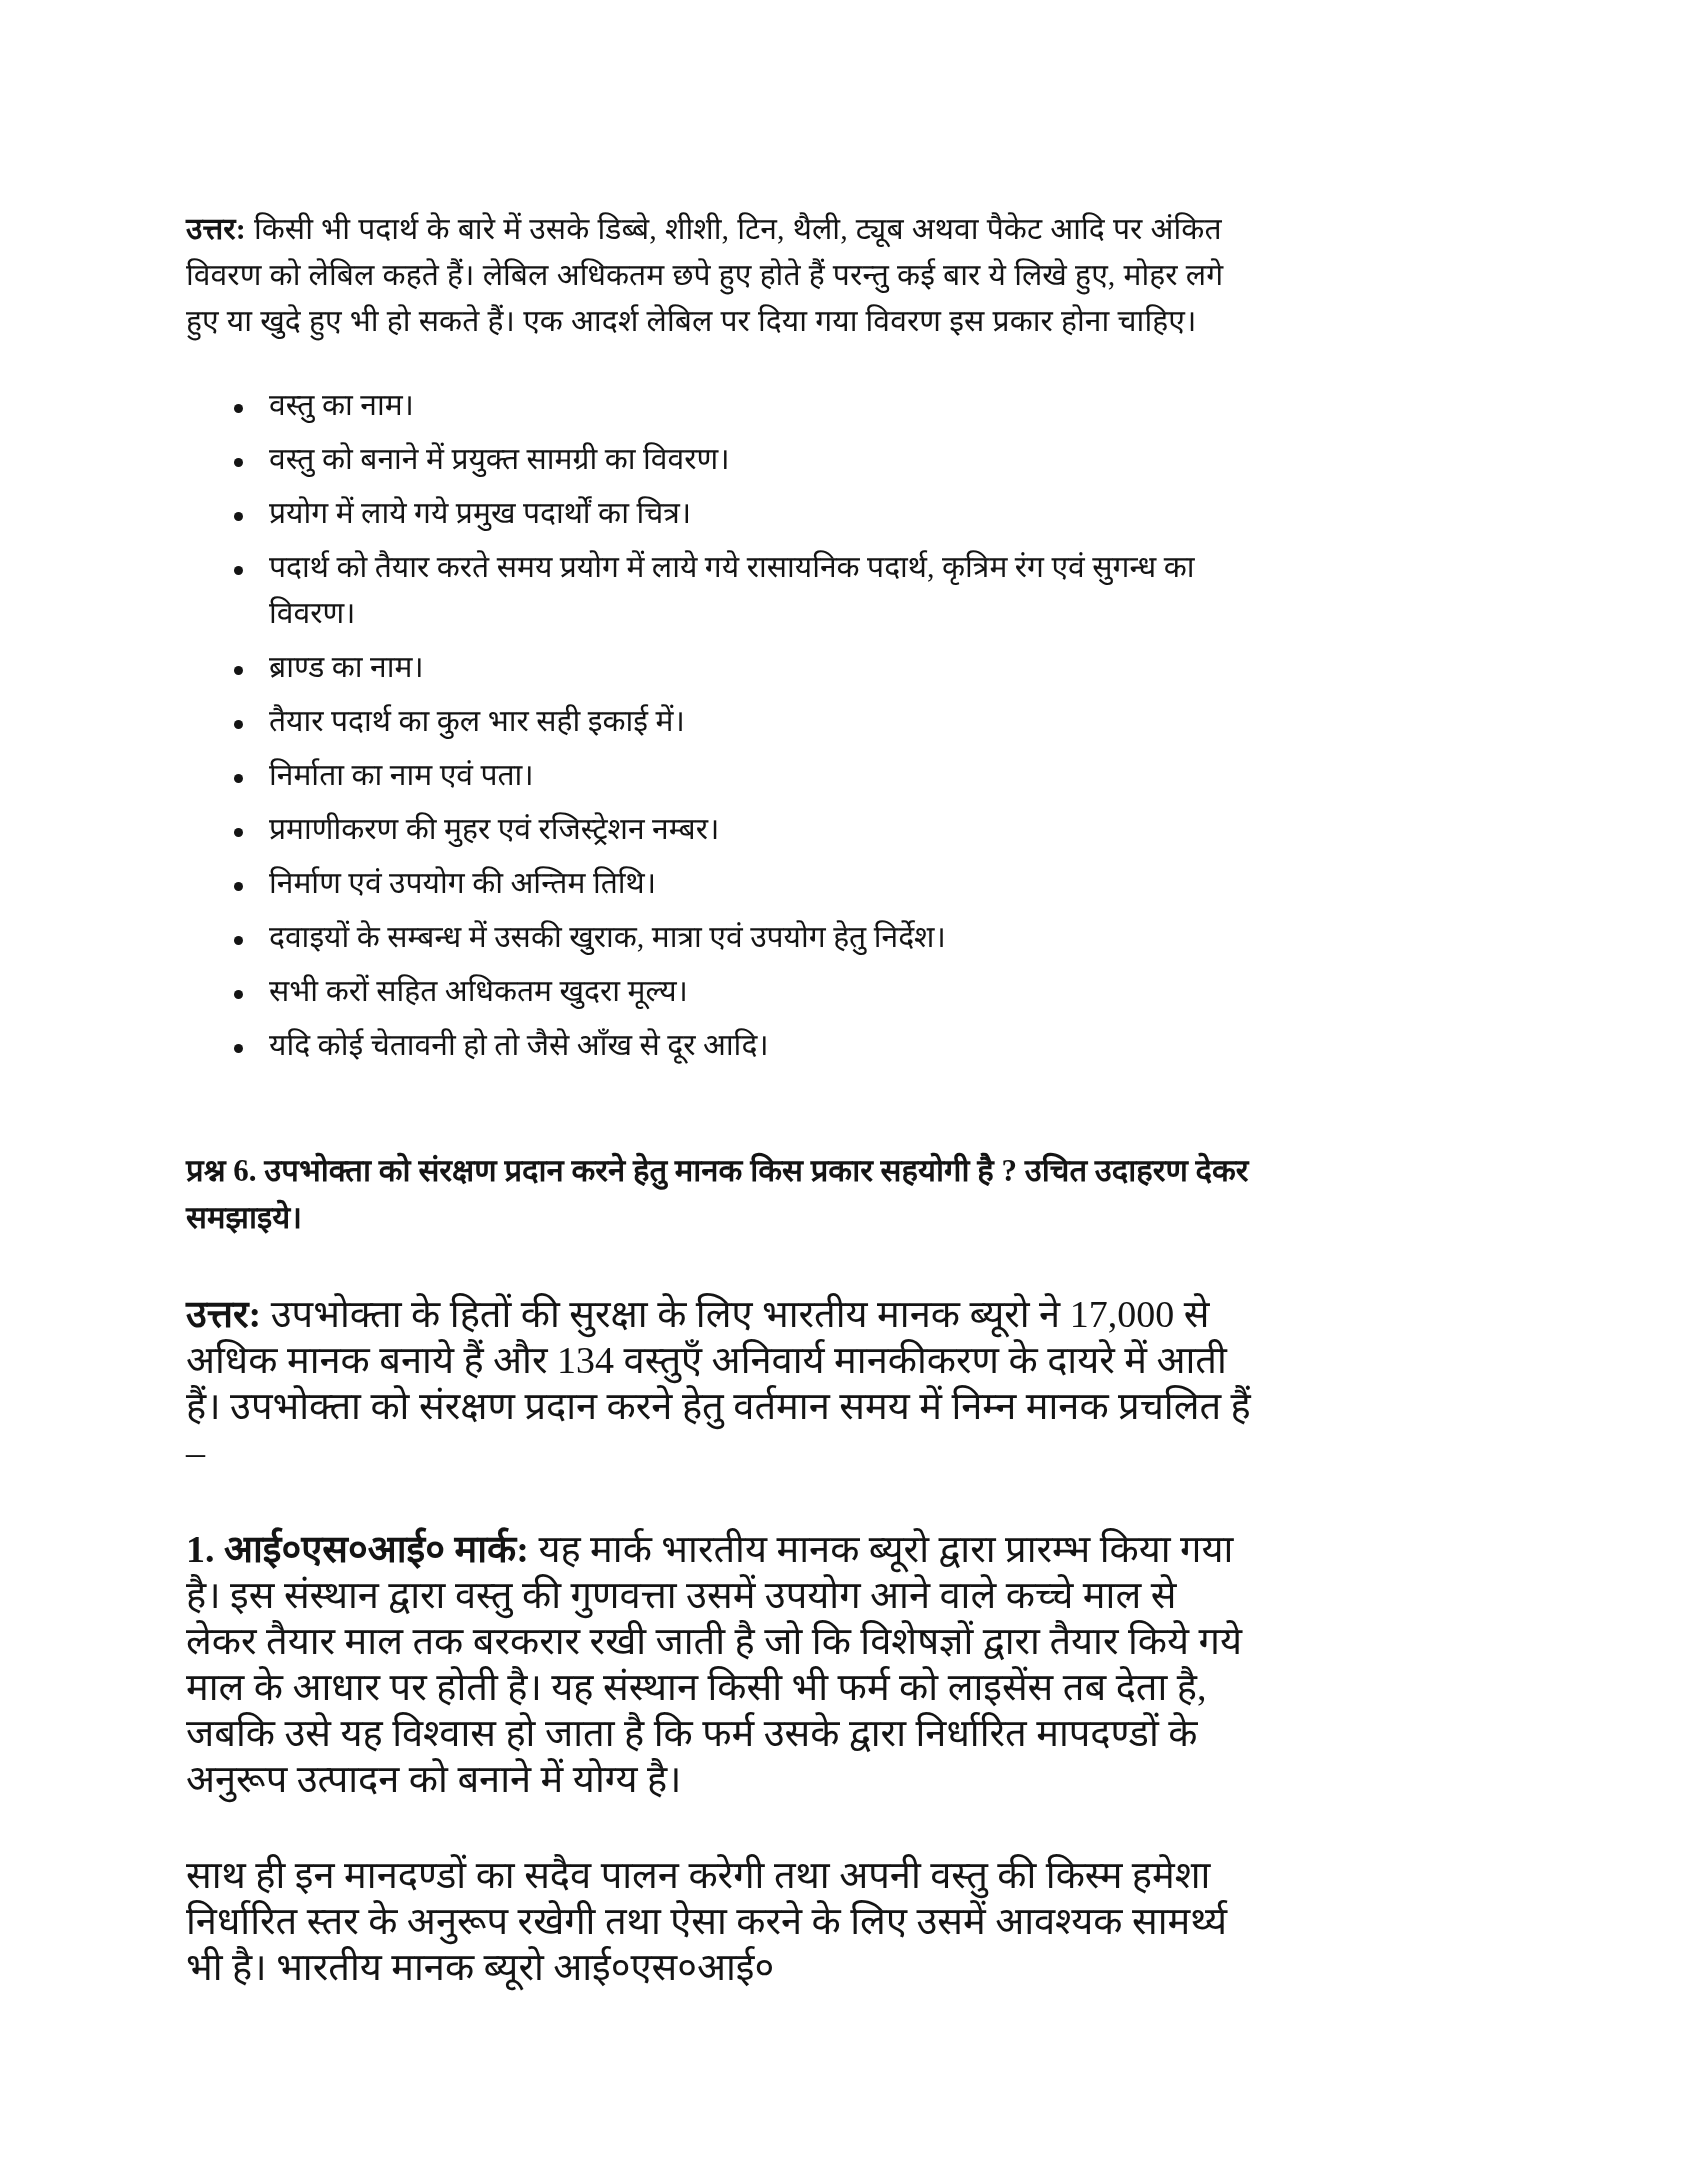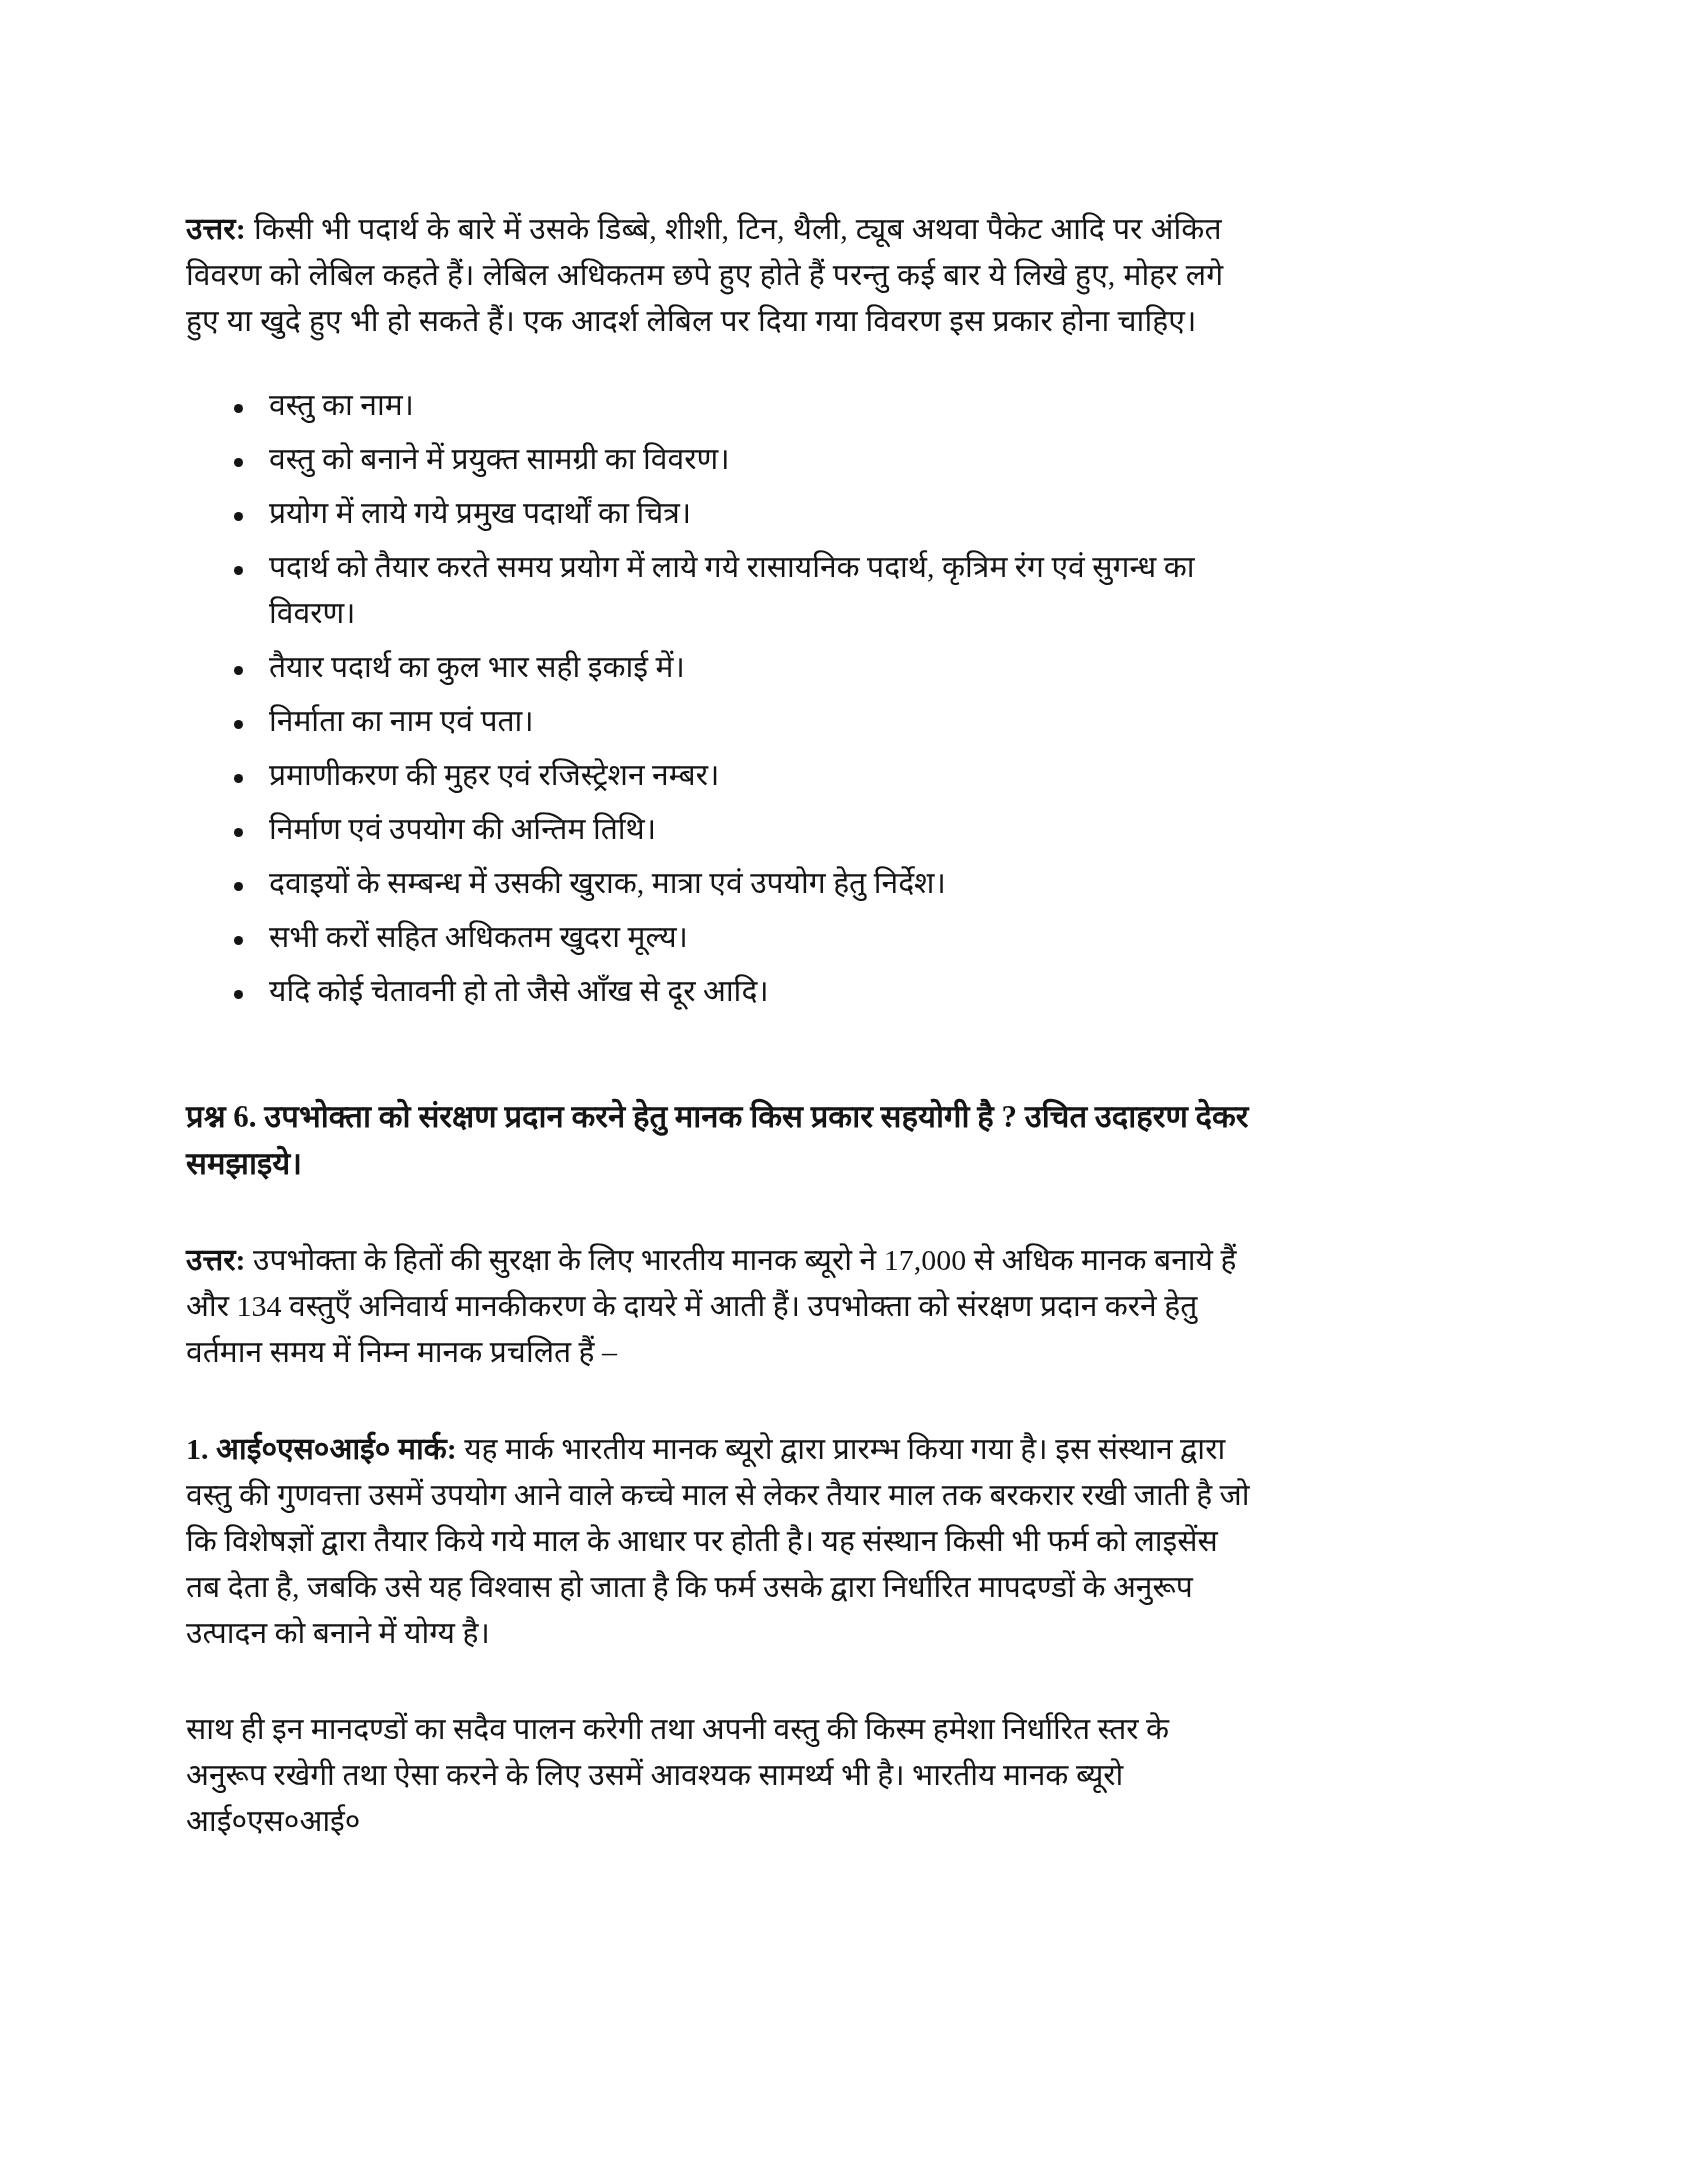--- a/index.html
+++ b/index.html
@@ -56,21 +56,21 @@
     border-radius: 50%;
   }
   .q-heading {
     font-weight: bold;
     font-size: 31px;
     line-height: 47px;
     margin-top: 79px;
     max-width: 1277px;
   }
   .para {
-    font-size: 30px;
+    font-size: 38px;
     line-height: 46px;
     margin-top: 50px;
     max-width: 1287px;
   }
   .para.tight {
     margin-top: 51px;
   }
 </style>
 </head>
 <body>
@@ -79,20 +79,21 @@
 
   <p class="answer-block">
     <span class="lbl">उत्तर:</span><span> किसी भी पदार्थ के बारे में उसके डिब्बे, शीशी, टिन, थैली, ट्यूब अथवा पैकेट आदि पर अंकित विवरण को लेबिल कहते हैं। लेबिल अधिकतम छपे हुए होते हैं परन्तु कई बार ये लिखे हुए, मोहर लगे हुए या खुदे हुए भी हो सकते हैं। एक आदर्श लेबिल पर दिया गया विवरण इस प्रकार होना चाहिए।</span>
   </p>
 
   <ul class="bullet-list">
     <li>वस्तु का नाम।</li>
     <li>वस्तु को बनाने में प्रयुक्त सामग्री का विवरण।</li>
     <li>प्रयोग में लाये गये प्रमुख पदार्थों का चित्र।</li>
     <li>पदार्थ को तैयार करते समय प्रयोग में लाये गये रासायनिक पदार्थ, कृत्रिम रंग एवं सुगन्ध का विवरण।</li>
+    <li>ब्राण्ड का नाम।</li>
     <li>तैयार पदार्थ का कुल भार सही इकाई में।</li>
     <li>निर्माता का नाम एवं पता।</li>
     <li>प्रमाणीकरण की मुहर एवं रजिस्ट्रेशन नम्बर।</li>
     <li>निर्माण एवं उपयोग की अन्तिम तिथि।</li>
     <li>दवाइयों के सम्बन्ध में उसकी खुराक, मात्रा एवं उपयोग हेतु निर्देश।</li>
     <li>सभी करों सहित अधिकतम खुदरा मूल्य।</li>
     <li>यदि कोई चेतावनी हो तो जैसे आँख से दूर आदि।</li>
   </ul>
 
   <p class="q-heading">प्रश्न 6. उपभोक्ता को संरक्षण प्रदान करने हेतु मानक किस प्रकार सहयोगी है ? उचित उदाहरण देकर समझाइये।</p>

